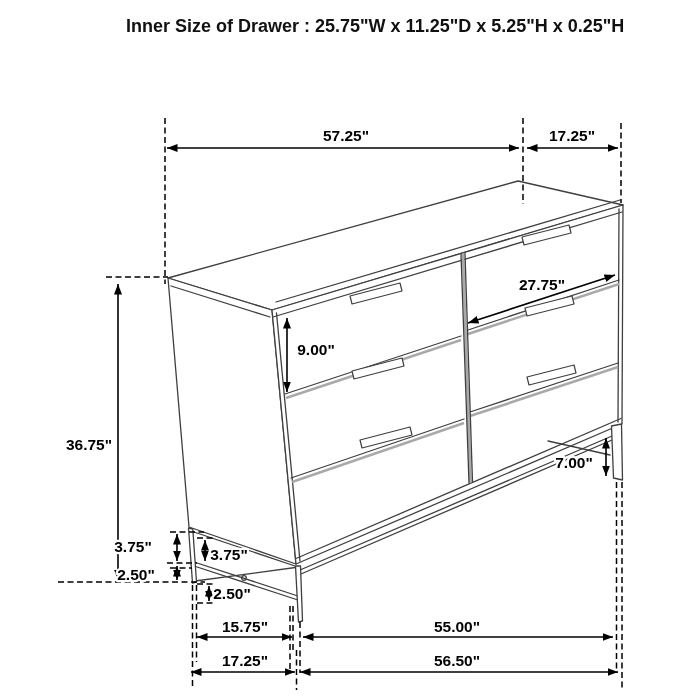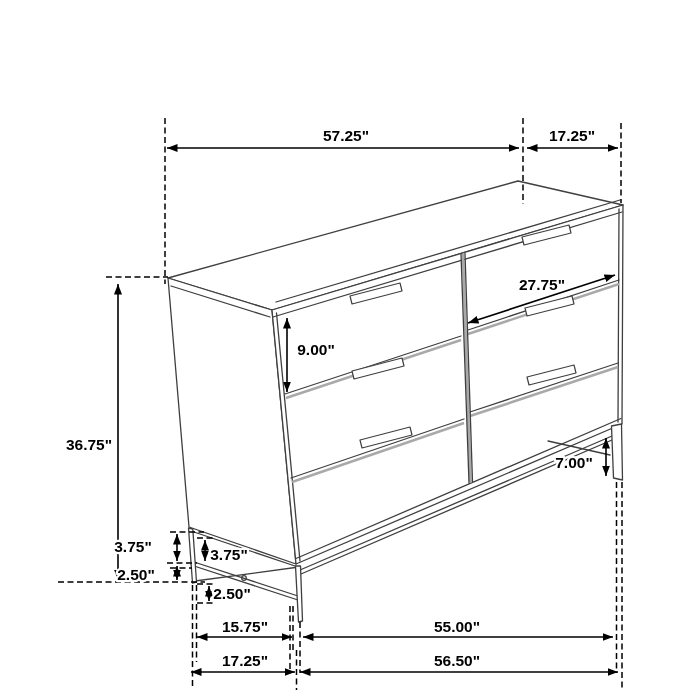--- a/index.html
+++ b/index.html
@@ -16,20 +16,21 @@
   
   .dim{stroke:#000;stroke-width:1.6;fill:none;}
   .dash{stroke:#000;stroke-width:1.5;fill:none;stroke-dasharray:6 3.5;}
   .lbl{font:bold 15.5px "Liberation Sans",sans-serif;fill:#000;text-anchor:middle;
        paint-order:stroke;stroke:#fff;stroke-width:4.5px;stroke-linejoin:round;}
 </style>
 </head>
 <body>
 
 <div class="page">
+  <div class="title">Inner Size of Drawer : 25.75"W x 11.25"D x 5.25"H x 0.25"H</div>
 
   <svg width="700" height="700" viewBox="0 0 700 700">
     <defs>
       <marker id="ah" orient="auto-start-reverse" markerUnits="userSpaceOnUse" markerWidth="12" markerHeight="9" refX="10.5" refY="4">
         <path d="M0,0 L10.5,4 L0,8 Z" fill="#000"></path>
       </marker>
     </defs>
 
     <g>
       <polygon class="face" points="168,278 518,181 623,205 272,310"></polygon>

